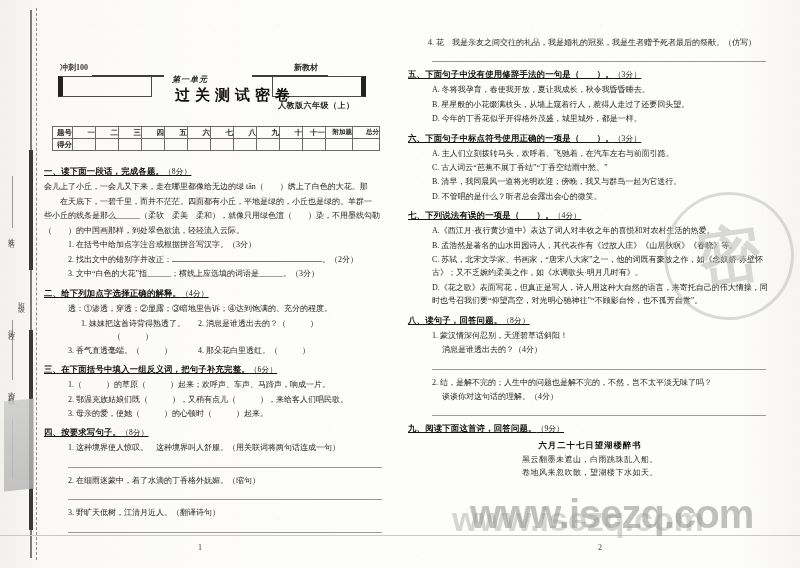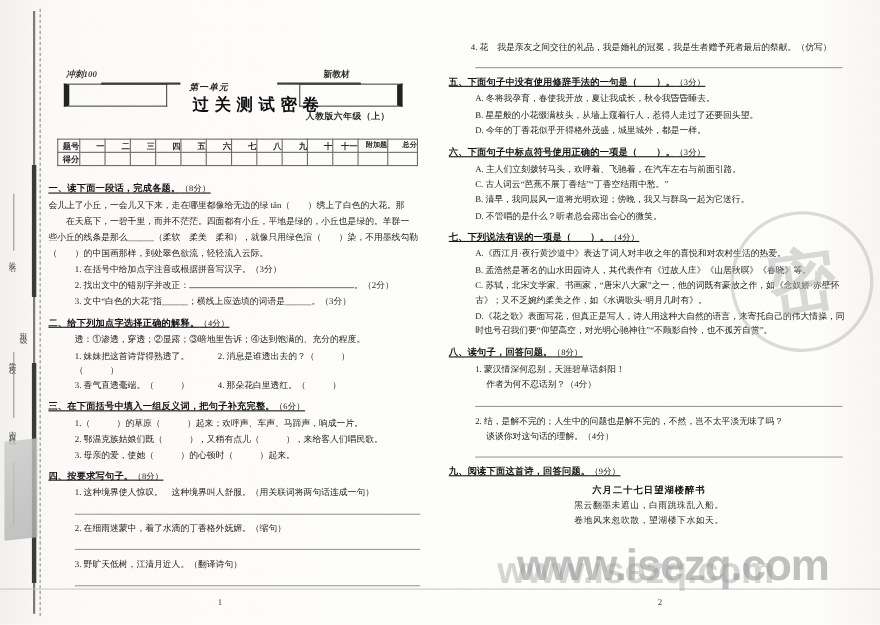--- a/index.html
+++ b/index.html
@@ -49,21 +49,21 @@
   }
   .smudge{
     position:absolute;left:4px;top:400px;width:30px;height:90px;
     background:linear-gradient(160deg,#c9c9c9,#b4b4b4);
     transform:skewY(-6deg);opacity:.8;
   }
 
   
   .hdr{position:absolute;left:56px;top:62px;width:330px;height:60px;}
   .brand{
-    position:absolute;left:4px;top:0;font-size:8px;font-style:italic;
+    position:absolute;left:4px;top:0;font-size:8px;
     font-weight:bold;color:#3a3a3a;font-family:"Liberation Serif",serif;
   }
   .unit-tag{
     position:absolute;left:116px;top:12px;font-size:8px;font-weight:bold;
     color:#1f1f1f;letter-spacing:1px;font-style:italic;
   }
   .main-title{
     position:absolute;left:104px;top:24px;width:150px;text-align:center;
     font-size:15px;font-weight:bold;letter-spacing:5px;color:#111;
   }
@@ -235,21 +235,21 @@
     <p class="para" style="text-indent:0">些小丘的线条是那么______（柔软　柔美　柔和），就像只用绿色渲（　　）染，不用墨线勾勒</p>
     <p class="para" style="text-indent:0">（　　）的中国画那样，到处翠色欲流，轻轻流入云际。</p>
     <p class="item2">1. 在括号中给加点字注音或根据拼音写汉字。（3分）</p>
     <p class="item2"><span>2. 找出文中的错别字并改正：</span><span class="ul l"></span><span>。（2分）</span></p>
     <p class="item2">3. 文中“白色的大花”指______；横线上应选填的词语是______。（3分）</p>
 
     <div class="sec-h">
       <span>二、给下列加点字选择正确的解释。</span><span class="pts">（4分）</span>
     </div>
     <p class="gloss">透：①渗透，穿透；②显露；③暗地里告诉；④达到饱满的、充分的程度。</p>
-    <div class="two" style="padding-left:24px;">
+    <div class="two" style="padding-left:24px;text-align:center;">
       <span>1. 妹妹把这首诗背得熟透了。（　　　）</span>
       <span>2. 消息是谁透出去的？（　　　）</span>
     </div>
     <div class="two" style="padding-left:24px;">
       <span>3. 香气直透毫端。（　　　）</span>
       <span>4. 那朵花白里透红。（　　　）</span>
     </div>
 
     <div class="sec-h">
       <span>三、在下面括号中填入一组反义词，把句子补充完整。</span><span class="pts">（6分）</span>
@@ -299,21 +299,21 @@
     </div>
     <p class="item2">A.《西江月·夜行黄沙道中》表达了词人对丰收之年的喜悦和对农村生活的热爱。</p>
     <p class="item2">B. 孟浩然是著名的山水田园诗人，其代表作有《过故人庄》《山居秋暝》《春晓》等。</p>
     <p class="item2" style="padding-left:24px;text-indent:0;">C. 苏轼，北宋文学家、书画家，“唐宋八大家”之一，他的词既有豪放之作，如《念奴娇·赤壁怀古》；又不乏婉约柔美之作，如《水调歌头·明月几时有》。</p>
     <p class="item2" style="padding-left:24px;text-indent:0;">D.《花之歌》表面写花，但真正是写人，诗人用这种大自然的语言，来寄托自己的伟大情操，同时也号召我们要“仰望高空，对光明心驰神往”“不顾影自怜，也不孤芳自赏”。</p>
 
     <div class="sec-h">
       <span>八、读句子，回答问题。</span><span class="pts">（8分）</span>
     </div>
     <p class="item2">1. 蒙汉情深何忍别，天涯碧草话斜阳！</p>
-    <p class="item2" style="padding-left:34px;">作者为何不忍话别？（4分）</p>
+    <p class="item2" style="padding-left:34px;">消息是谁透出去的？（4分）</p>
     <div class="blank-line w2" style="margin-left:24px;"></div>
     <p class="item2">2. 结，是解不完的；人生中的问题也是解不完的，不然，岂不太平淡无味了吗？</p>
     <p class="item2" style="padding-left:34px;">谈谈你对这句话的理解。（4分）</p>
     <div class="blank-line w2" style="margin-left:24px;"></div>
 
     <div class="sec-h">
       <span>九、阅读下面这首诗，回答问题。</span><span class="pts">（9分）</span>
     </div>
     <div class="poem-title">六月二十七日望湖楼醉书</div>
     <div class="poem-line">黑云翻墨未遮山，白雨跳珠乱入船。</div>

